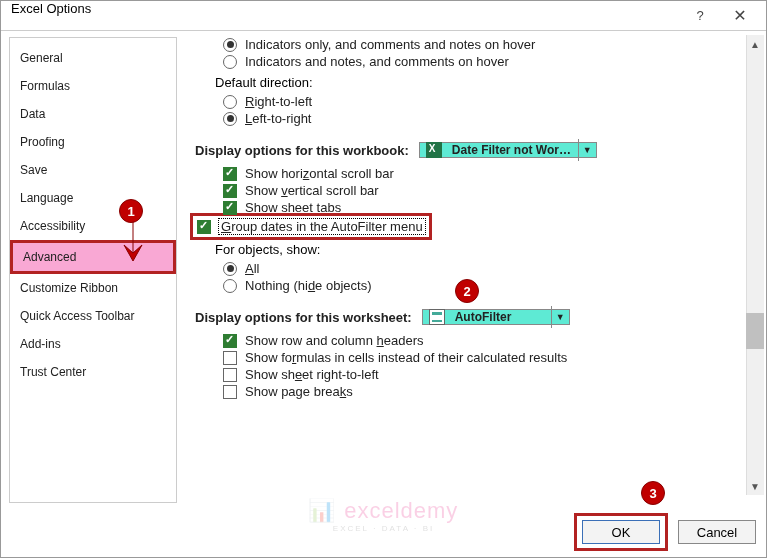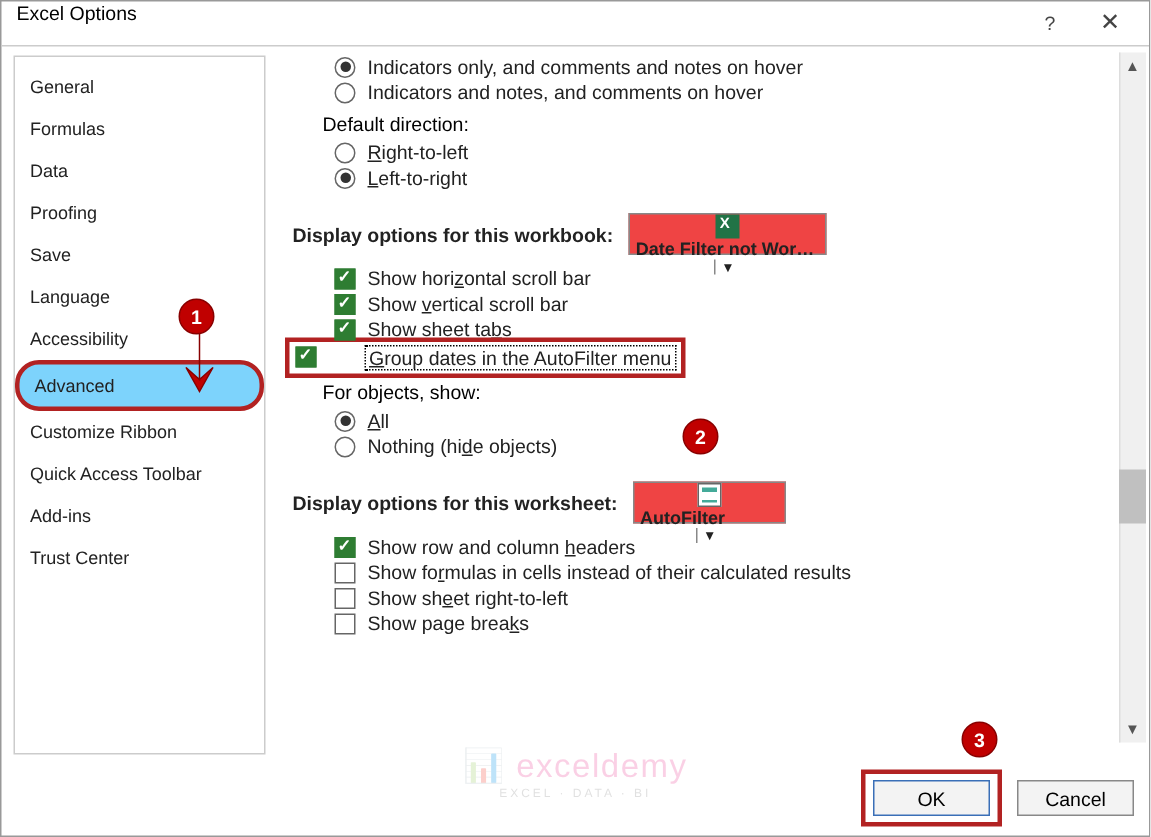--- a/index.html
+++ b/index.html
@@ -5,40 +5,40 @@
   * { box-sizing: border-box; font-family: "Segoe UI", Arial, sans-serif; }
   body { margin: 0; background: #fff; width: 767px; height: 558px; overflow: hidden; position: relative; }
   .dialog { width: 767px; height: 558px; border: 1px solid #999; position: relative; }
   .titlebar { height: 30px; display: flex; align-items: flex-start; padding: 0 6px; border-bottom: 1px solid #ccc; font-size: 13px; }
   .titlebar .title { flex: 1; padding-left: 4px; }
   .titlebar .btn { width: 40px; height: 28px; display: flex; align-items: center; justify-content: center; color: #444; font-size: 13px; }
   .close-x { font-size: 16px; }
   .body { display: flex; height: 478px; }
   .sidebar { width: 168px; border: 1px solid #ccc; margin: 6px 0 6px 8px; padding: 6px 0; background: #fff; }
   .sidebar-item { padding: 7px 10px; font-size: 12px; color: #222; cursor: pointer; }
-  .sidebar-item.selected { background: #7dd3fc; border-radius: 16px; }
+  .sidebar-item.selected { background: #f9a8d4; }
   .sidebar-highlight { border: 3px solid #b22222; }
   .content { flex: 1; padding: 4px 8px 0 18px; position: relative; overflow: hidden; }
   .scrollbar { position: absolute; right: 2px; top: 4px; width: 18px; height: 460px; background: #f0f0f0; border-left: 1px solid #ddd; }
   .scroll-thumb { position: absolute; right: 0; top: 278px; width: 18px; height: 36px; background: #c0c0c0; }
   .scroll-arrow { position: absolute; right: 0; width: 18px; height: 18px; display: flex; align-items: center; justify-content: center; font-size: 10px; color: #555; }
   .scroll-arrow.top { top: 0; } .scroll-arrow.bot { bottom: 0; }
   .row { display: flex; align-items: center; font-size: 13px; margin: 2px 0; }
   .radio, .check { width: 14px; height: 14px; margin-right: 8px; margin-left: 28px; border: 1px solid #666; display: inline-flex; align-items: center; justify-content: center; }
   .radio { border-radius: 50%; }
   .radio.checked::after { content: ""; width: 7px; height: 7px; background: #333; border-radius: 50%; display: block; }
   .check { border-color: #2e7d32; position: relative; }
   .check.checked { background: #2e7d32; }
   .check.checked::after { content: "✓"; color: #fff; font-size: 11px; font-weight: bold; position: absolute; top: -2px; left: 1px; }
   .check.unchecked { border-color: #666; background: #fff; }
   .label { color: #222; }
   .label u { text-decoration: underline; }
   .section-head { font-size: 13px; font-weight: bold; color: #222; margin: 16px 0 8px 0; display: flex; align-items: center; gap: 10px; }
   .subhead { font-size: 13px; margin: 6px 0 4px 20px; }
-  .combo { display: inline-flex; align-items: center; border: 1px solid #888; height: 28px; background: #ef4444; flex-direction: column; }
+  .combo { display: inline-flex; align-items: center; border: 1px solid #888; height: 16px; background: #5eead4; }
   .combo .ico { width: 20px; height: 20px; margin: 0 4px; display:flex; align-items:center; justify-content:center; }
   .combo .txt { font-size: 12px; padding: 0 4px; min-width: 130px; }
   .combo .arrow { width: 18px; height: 22px; border-left: 1px solid #888; display: flex; align-items: center; justify-content: center; font-size: 9px; }
   .dotted-focus { outline: 1px dotted #000; padding: 0 2px; }
   .red-box { border: 3px solid #b22222; padding: 3px 4px; margin: -4px -5px; }
   .callout { position: absolute; width: 24px; height: 24px; border-radius: 50%; background: #c00000; color: #fff; font-weight: bold; font-size: 13px; display: flex; align-items: center; justify-content: center; border: 1px solid #800; }
   .footer { position: absolute; bottom: 6px; right: 10px; display: flex; gap: 10px; align-items: center; }
   .btn-std { width: 78px; height: 24px; font-size: 13px; border: 1px solid #888; background: #f3f3f3; display:flex; align-items:center; justify-content:center; cursor: pointer; }
   .btn-ok { border: 1px solid #3a6fb7; }
   .ok-highlight { border: 3px solid #b22222; padding: 4px 5px; }
@@ -117,21 +117,21 @@
         </div>
       <div class="row">
           <span class="check checked"></span>
           <span class="label">Show <u>v</u>ertical scroll bar</span>
         </div>
       <div class="row">
           <span class="check checked"></span>
           <span class="label">Show sheet ta<u>b</u>s</span>
         </div>
       <div class="row">
-          <span class="red-box" style="display:inline-flex;align-items:flex-start;gap:25px;">
+          <span class="red-box" style="display:inline-flex;align-items:flex-end;">
             <span class="check checked" style="margin-left:0"></span>
             <span class="label dotted-focus"><u>G</u>roup dates in the AutoFilter menu</span>
           </span>
         </div>
       <div class="subhead">For objects, show:</div>
       <div class="row">
           <span class="radio checked"></span>
           <span class="label"><u>A</u>ll</span>
         </div>
       <div class="row">

